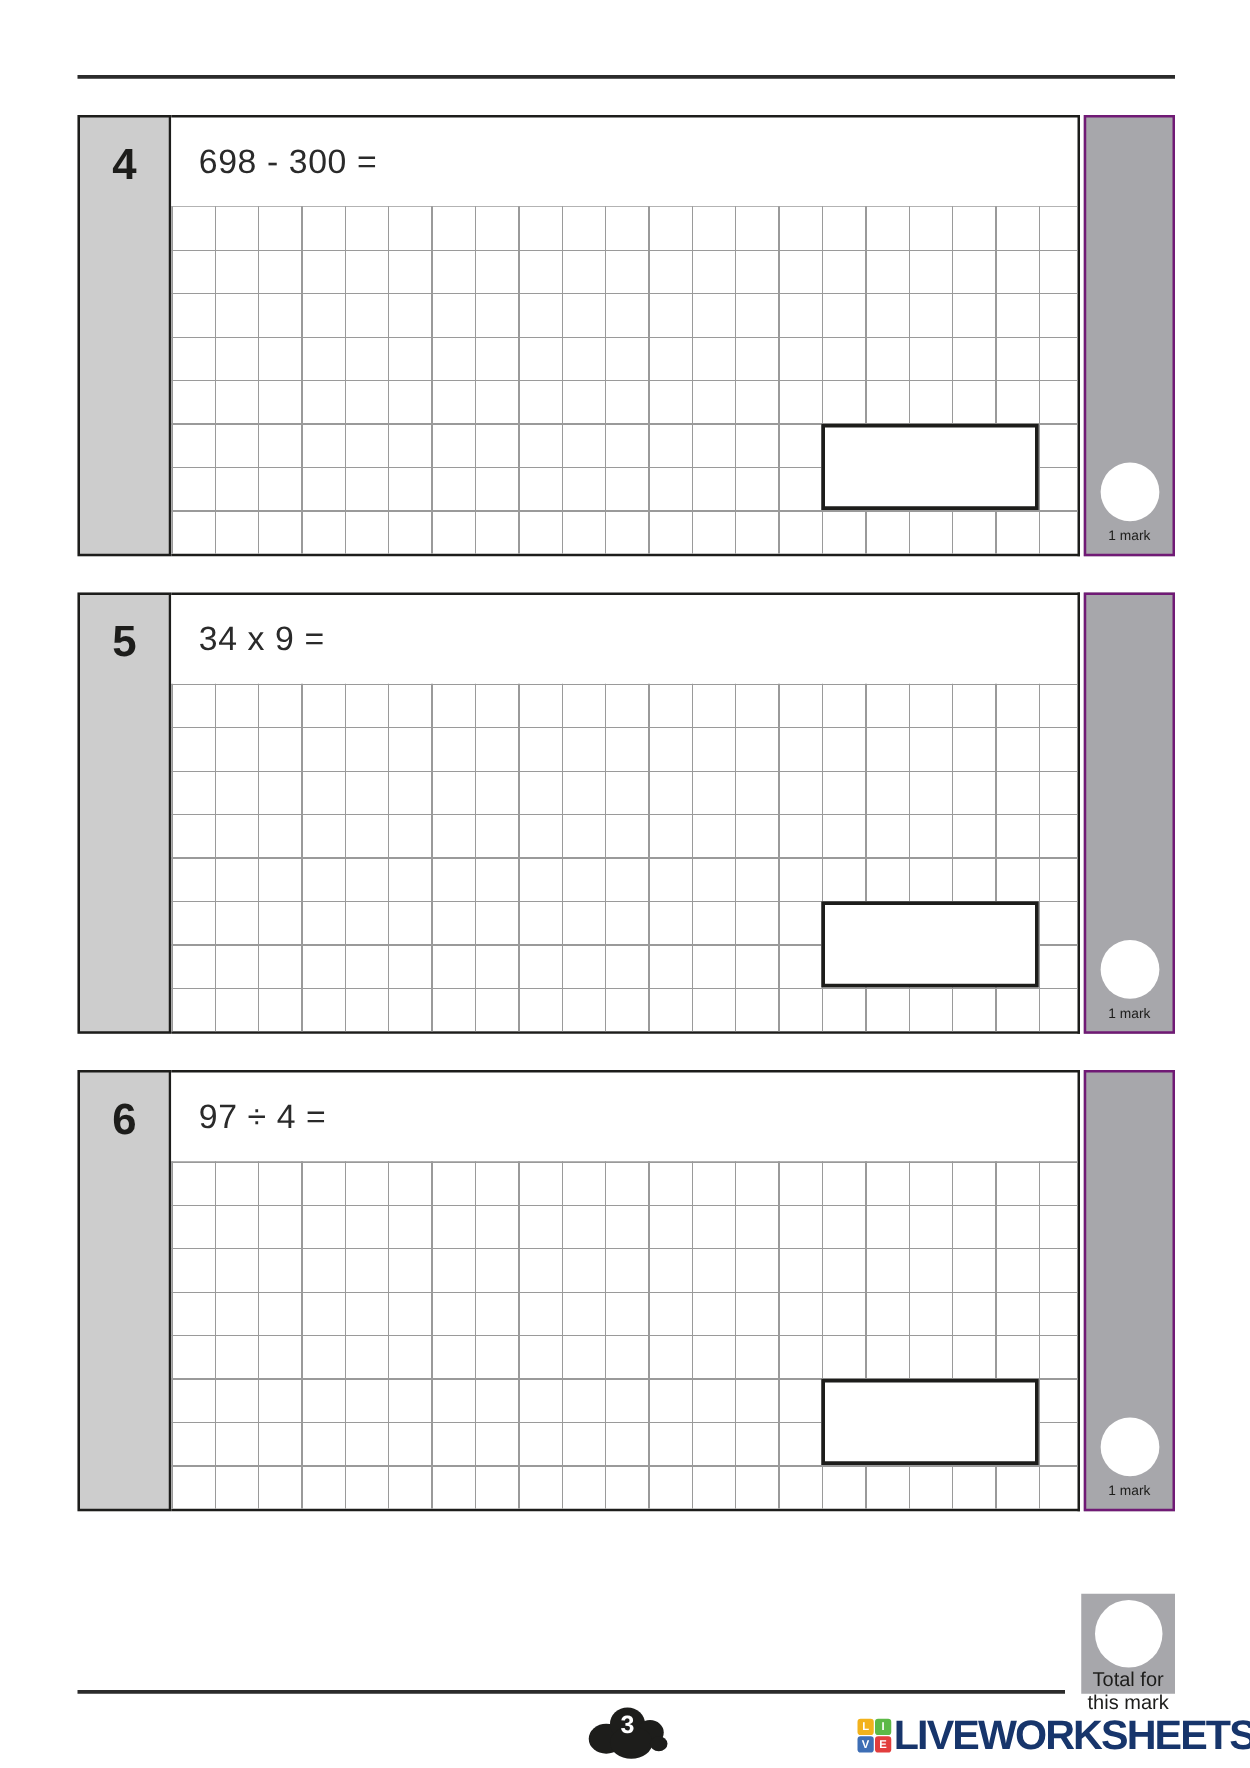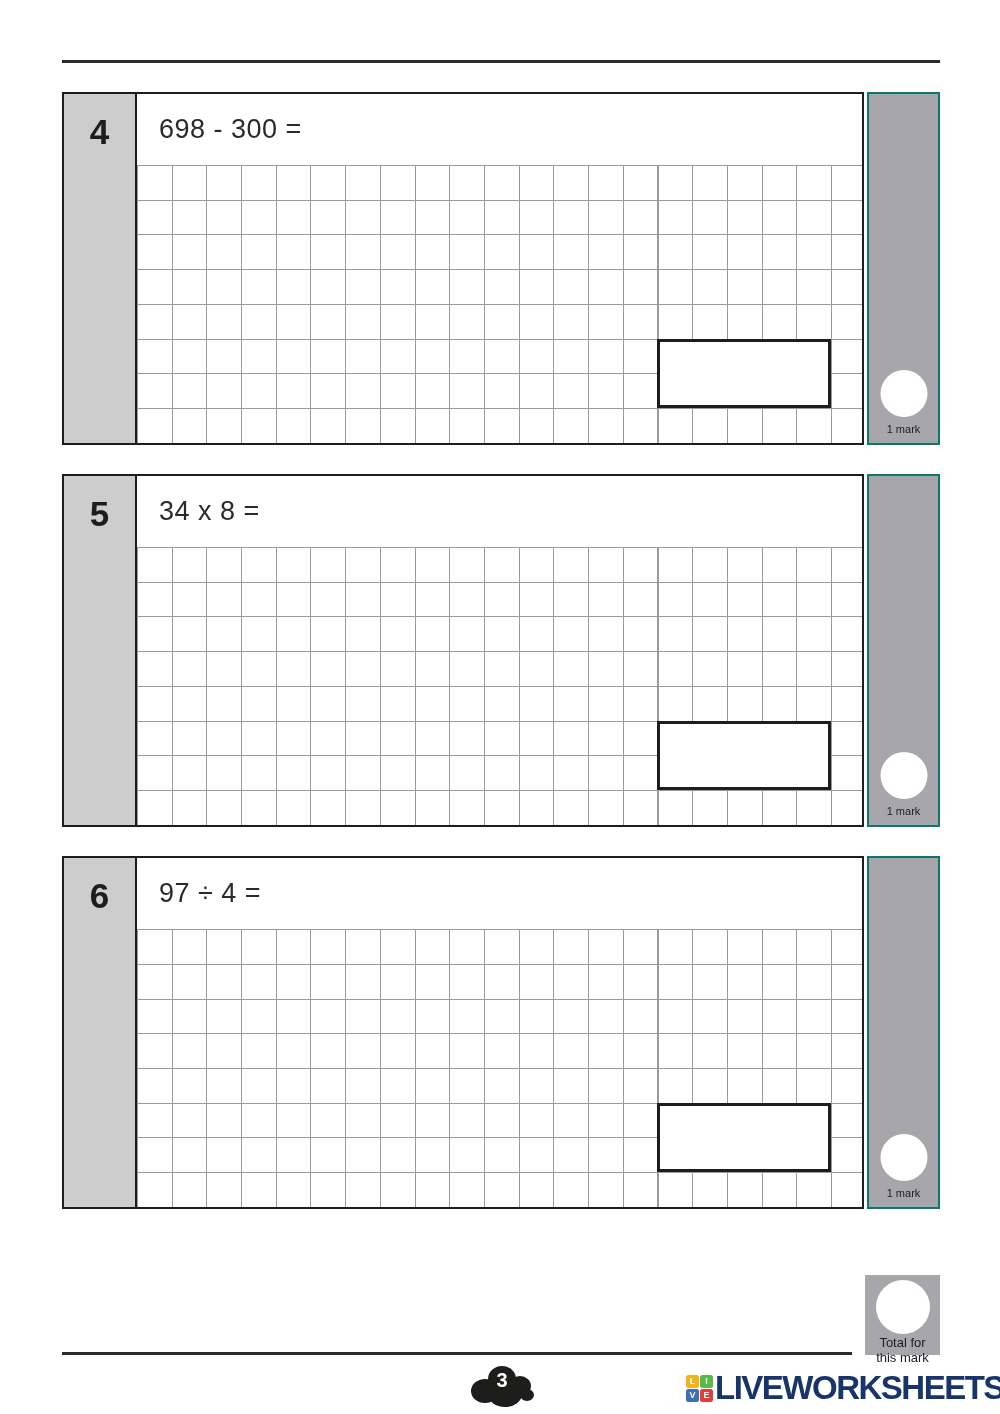--- a/index.html
+++ b/index.html
@@ -27,31 +27,31 @@
   .qgrid { flex:1; position:relative;
     background-image:
       repeating-linear-gradient(to right,  #9a9a9a 0 1px, transparent 1px 34.7px),
       repeating-linear-gradient(to bottom, #9a9a9a 0 1px, transparent 1px 34.75px);
   }
 
   .answer-box { position:absolute; left:520px; top:174px; width:174px; height:69px;
                 background:#ffffff; border:3px solid #1d1d1b; }
 
   .qmark { width:73px; flex:none; margin-left:3px; background:#a7a7ab;
-           border:2px solid #0f766e; position:relative; }
+           border:2px solid #701a75; position:relative; }
   .mark-circle { position:absolute; bottom:26px; left:50%; transform:translateX(-50%);
                  width:47px; height:47px; border-radius:50%; background:#ffffff; }
   .mark-label { position:absolute; bottom:8px; width:100%; text-align:center;
                 font-size:11px; color:#1d1d1b; }
 
   .total-box { position:absolute; left:865px; top:1275px; width:75px; height:80px;
                background:#a7a7ab; text-align:center; }
   .total-circle { width:54px; height:54px; border-radius:50%; background:#ffffff;
                   margin:5px auto 2px auto; }
-  .total-label { font-size:13px; line-height:1.15; color:#1d1d1b; }
+  .total-label { font-size:16px; line-height:1.15; color:#1d1d1b; }
 
   .page-cloud { position:absolute; left:465px; top:1362px; width:74px; height:48px; }
   .page-cloud svg { position:absolute; left:0; top:0; }
   .page-cloud .pg-num { position:absolute; left:0; top:7px; width:74px;
                         text-align:center; color:#ffffff; font-size:20px;
                         font-weight:700; }
 
   .logo { position:absolute; left:686px; top:1369px; display:flex;
           align-items:center; gap:2px; }
   .logo-icon { display:grid; grid-template-columns:13px 13px;
@@ -83,21 +83,21 @@
     </div>
     <div class="qmark">
       <div class="mark-circle"></div>
       <div class="mark-label">1 mark</div>
     </div>
   </div>
 
   <div class="question">
     <div class="qnum">5</div>
     <div class="qbody">
-      <div class="qprompt">34 x 8 =</div>
+      <div class="qprompt">34 x 9 =</div>
       <div class="qgrid">
         <div class="answer-box"></div>
       </div>
     </div>
     <div class="qmark">
       <div class="mark-circle"></div>
       <div class="mark-label">1 mark</div>
     </div>
   </div>
 

